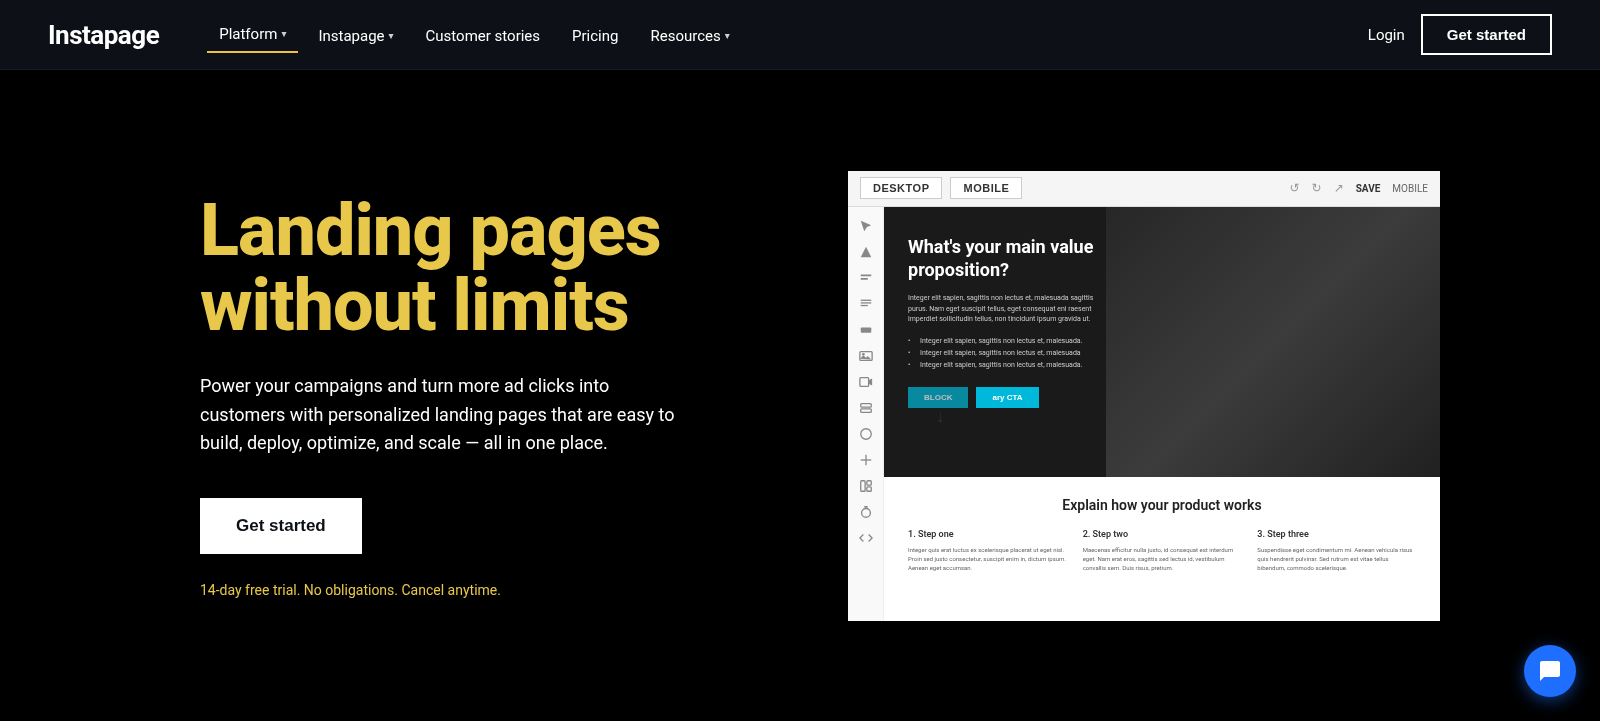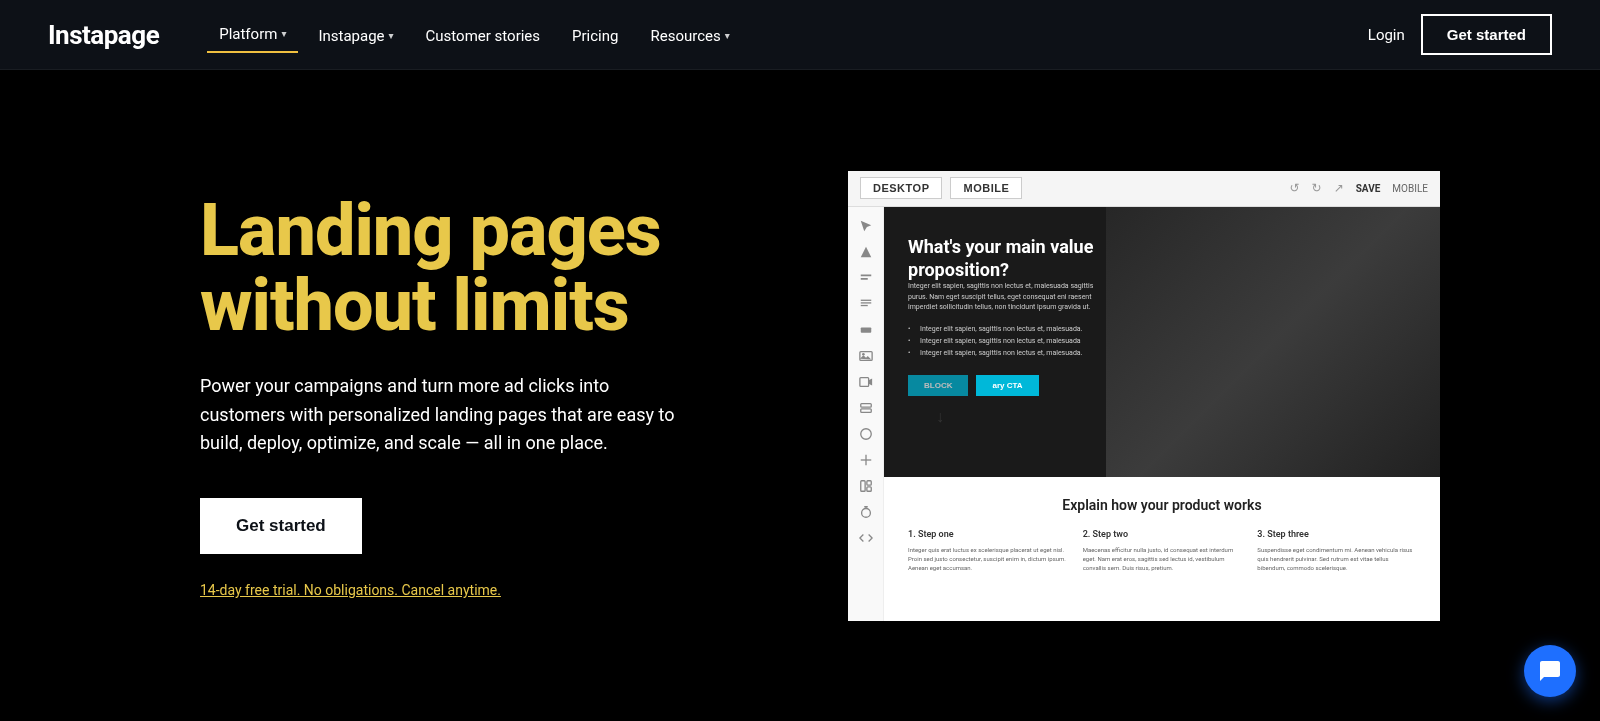--- a/index.html
+++ b/index.html
@@ -110,21 +110,20 @@
       padding: 18px 36px;
       border: none;
       cursor: pointer;
       display: inline-block;
       margin-bottom: 16px;
     }
     .hero-trial {
       color: #e8c84a;
       font-size: 14px;
       margin-top: 12px;
-      text-decoration: underline;
     }
 
     
     .hero-right {
       flex: 1;
       display: flex;
       justify-content: flex-end;
       align-items: center;
       margin-left: 60px;
     }
@@ -224,20 +223,21 @@
     .canvas-content {
       position: relative;
       z-index: 2;
       padding: 28px 24px;
       color: #fff;
     }
     .canvas-heading {
       font-size: 18px;
       font-weight: 700;
       color: #fff;
+      margin-bottom: 12px;
       max-width: 220px;
       line-height: 1.3;
     }
     .canvas-body-text {
       font-size: 7px;
       color: #ccc;
       line-height: 1.5;
       margin-bottom: 10px;
       max-width: 200px;
     }

